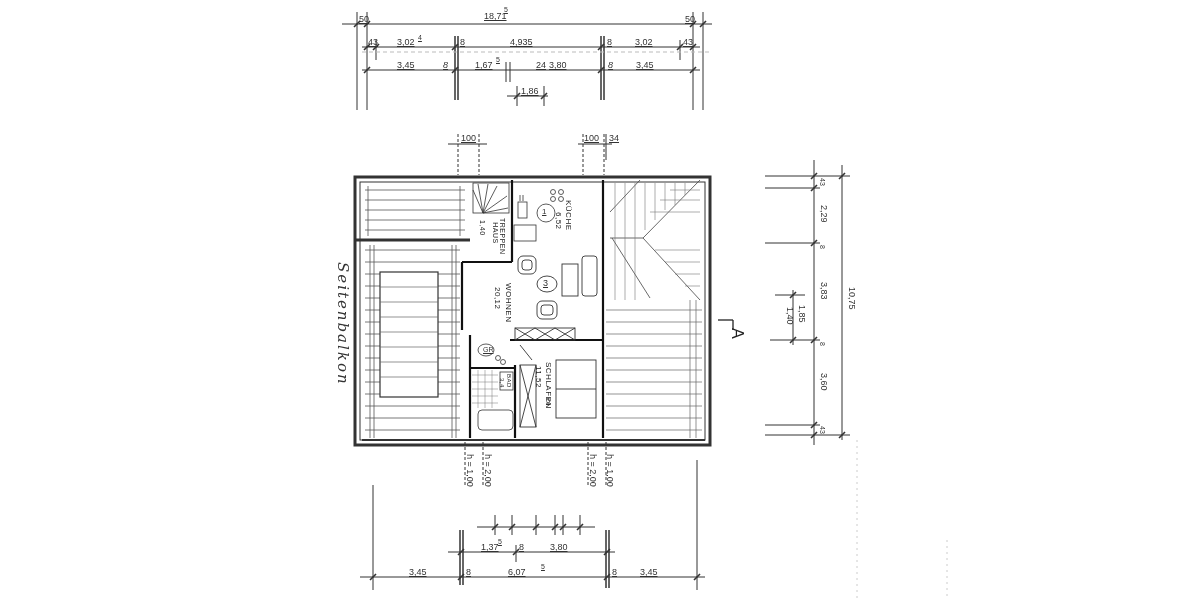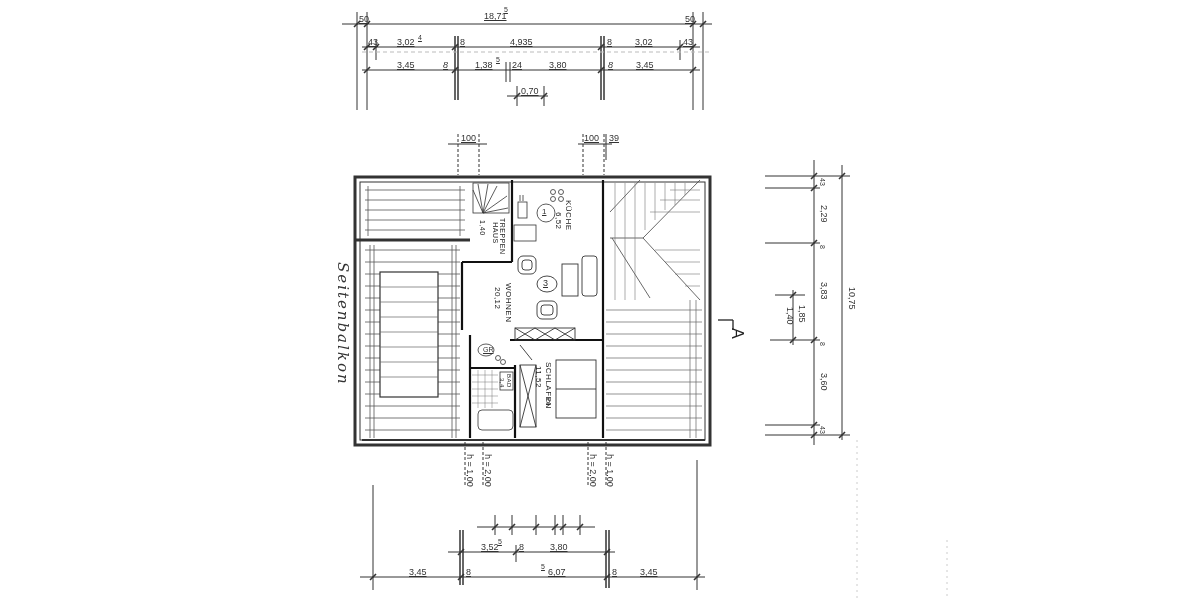--- a/index.html
+++ b/index.html
@@ -332,31 +332,31 @@
 <span class="lbl" style="left:397px;top:38px">3,02</span>
 <span class="lbl" style="left:418px;top:34px;font-size:7px">4</span>
 <span class="lbl" style="left:460px;top:38px">8</span>
 <span class="lbl" style="left:510px;top:38px">4,935</span>
 <span class="lbl" style="left:607px;top:38px">8</span>
 <span class="lbl" style="left:635px;top:38px">3,02</span>
 <span class="lbl" style="left:683px;top:38px">43</span>
 
 <span class="lbl" style="left:397px;top:61px">3,45</span>
 <span class="lbl" style="left:443px;top:61px;font-style:italic">8</span>
-<span class="lbl" style="left:475px;top:61px">1,38</span>
+<span class="lbl" style="left:475px;top:61px">1,67</span>
 <span class="lbl" style="left:496px;top:56px;font-size:7px">5</span>
-<span class="lbl" style="left:512px;top:61px">24</span>
+<span class="lbl" style="left:536px;top:61px">24</span>
 <span class="lbl" style="left:549px;top:61px">3,80</span>
 <span class="lbl" style="left:608px;top:61px;font-style:italic">8</span>
 <span class="lbl" style="left:636px;top:61px">3,45</span>
-<span class="lbl" style="left:521px;top:87px">0,70</span>
+<span class="lbl" style="left:521px;top:87px">1,86</span>
 
 <span class="lbl" style="left:461px;top:134px">100</span>
 <span class="lbl" style="left:584px;top:134px">100</span>
-<span class="lbl" style="left:609px;top:134px">39</span>
+<span class="lbl" style="left:609px;top:134px">34</span>
 
 <span class="room" style="left:572px;top:200px">KÜCHE</span>
 <span class="room" style="left:562px;top:212px">6,52</span>
 <span class="lbl" style="left:542px;top:208px;font-size:8px">1</span>
 
 <span class="room" style="left:506px;top:218px;font-size:7px;width:30px;white-space:normal">TREPPEN HAUS</span>
 <span class="room" style="left:486px;top:220px;font-size:7px">1,40</span>
 
 <span class="room" style="left:512px;top:283px">WOHNEN</span>
 <span class="room" style="left:501px;top:287px">20,12</span>
@@ -372,27 +372,27 @@
 
 <span class="hand" style="left:352px;top:262px">Seitenbalkon</span>
 
 <span class="section" style="left:746px;top:328px">A</span>
 
 <span class="vlbl" style="left:474px;top:454px">h = 1,00</span>
 <span class="vlbl" style="left:492px;top:454px">h = 2,00</span>
 <span class="vlbl" style="left:597px;top:454px">h = 2,00</span>
 <span class="vlbl" style="left:614px;top:454px">h = 1,00</span>
 
-<span class="lbl" style="left:481px;top:543px">3,52</span>
+<span class="lbl" style="left:481px;top:543px">1,37</span>
 <span class="lbl" style="left:498px;top:538px;font-size:7px">5</span>
 <span class="lbl" style="left:519px;top:543px">8</span>
 <span class="lbl" style="left:550px;top:543px">3,80</span>
 <span class="lbl" style="left:409px;top:568px">3,45</span>
 <span class="lbl" style="left:466px;top:568px">8</span>
-<span class="lbl" style="left:548px;top:568px">6,07</span>
+<span class="lbl" style="left:508px;top:568px">6,07</span>
 <span class="lbl" style="left:541px;top:563px;font-size:7px">5</span>
 <span class="lbl" style="left:612px;top:568px">8</span>
 <span class="lbl" style="left:640px;top:568px">3,45</span>
 
 <span class="vlbl" style="left:826px;top:178px;font-size:7px">43</span>
 <span class="vlbl" style="left:828px;top:205px">2,29</span>
 <span class="vlbl" style="left:826px;top:245px;font-size:7px">8</span>
 <span class="vlbl" style="left:828px;top:282px">3,83</span>
 <span class="vlbl" style="left:826px;top:342px;font-size:7px">8</span>
 <span class="vlbl" style="left:828px;top:373px">3,60</span>

